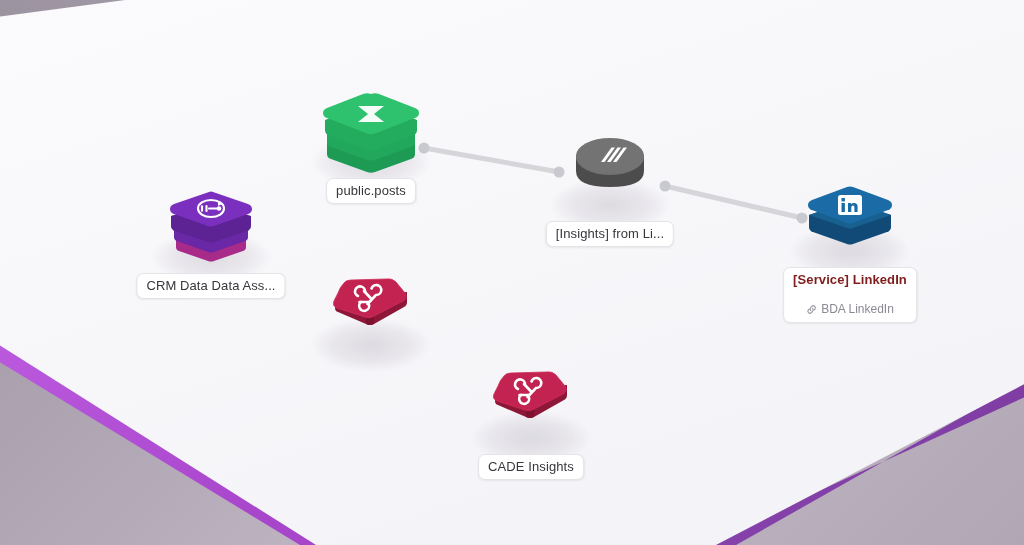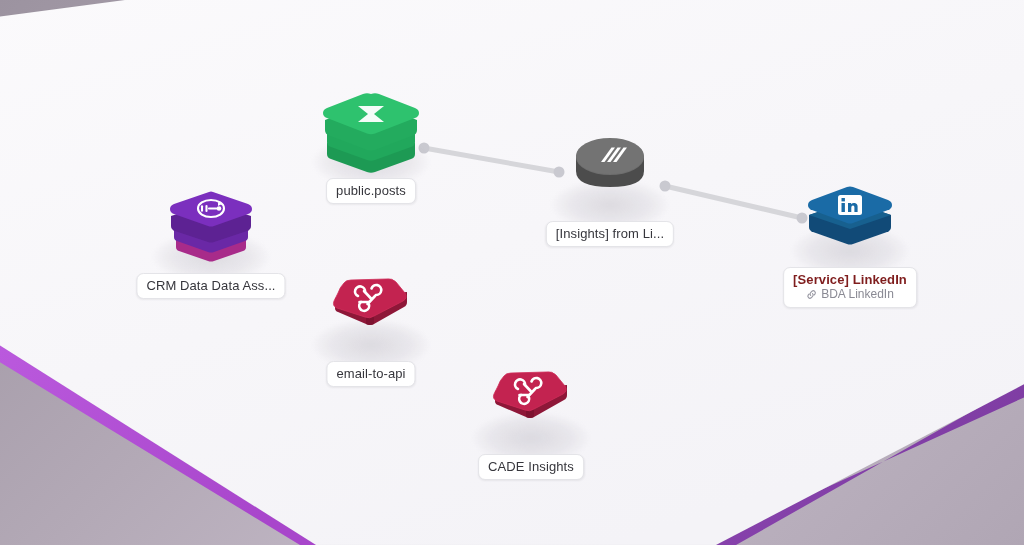--- a/index.html
+++ b/index.html
@@ -76,21 +76,21 @@
   }
   .label.two-line .label-title { font-weight: bold; color: #7f1d1d; }
   .label-sub {
     display: flex;
     align-items: center;
     justify-content: center;
     gap: 4px;
     font-size: 12px;
     line-height: 15px;
     color: #8a8a94;
-    margin-top: 0;
+    margin-top: 15px;
   }
   .link-icon { display: block; width: 11px; height: 11px; }
 
   
   .edges { position: absolute; left: 0; top: 0; pointer-events: none; }
 </style>
 </head>
 <body>
 
 <div id="canvas">
@@ -258,23 +258,20 @@
         <g fill="none" stroke="#ffffff" stroke-width="2.6" stroke-linecap="round" stroke-linejoin="round">
           <path d="M69 31 a5 5 0 1 0 -7 4"></path>
           <path d="M80 34 a5 5 0 1 0 -4.5 -6.5"></path>
           <path d="M65 41 a5 5 0 1 0 8 2.5"></path>
           <path d="M68 30 L75.5 38"></path>
           <path d="M79 35 L71.5 43"></path>
           <path d="M63.5 41 L73 41"></path>
         </g>
       </svg>
     </div>
-    <div class="label" style="top:100px;">
-      <div class="label-title">email-to-api</div>
-    </div>
   </div>
 
   <div class="node" style="left:531px; top:409px;">
     <div class="node-art">
       <div class="node-shadow"></div>
       <svg class="node-svg" width="150" height="110" viewBox="0 0 150 110">
         <path d="M39 37 L39 47 Q39 50 42 51 L70 63 Q74 65 78 63 L108 46 Q111 44.5 111 41 L111 31 Z" fill="#8e1738"></path>
         <path d="M70 52 L70 63 Q74 65 78 63 L78 52 Z" fill="#7d1230"></path>
         <path d="M48 22 Q44 26 42 32 L38 40 Q36 45 41 47 L69 56 Q74 58 78 55 L107 40 Q112 37 109 32 L100 21 Q96 17 90 18 L55 19 Q50 19 48 22 Z" fill="#c32350"></path>
         <path d="M48 22 Q44 26 42 32 L38 40 Q36 45 41 47 L69 56 Q74 58 78 55 L107 40 Q112 37 109 32 L100 21 Q96 17 90 18 L55 19 Q50 19 48 22 Z" fill="none" stroke="#cf2d59" stroke-width="0.8"></path>

